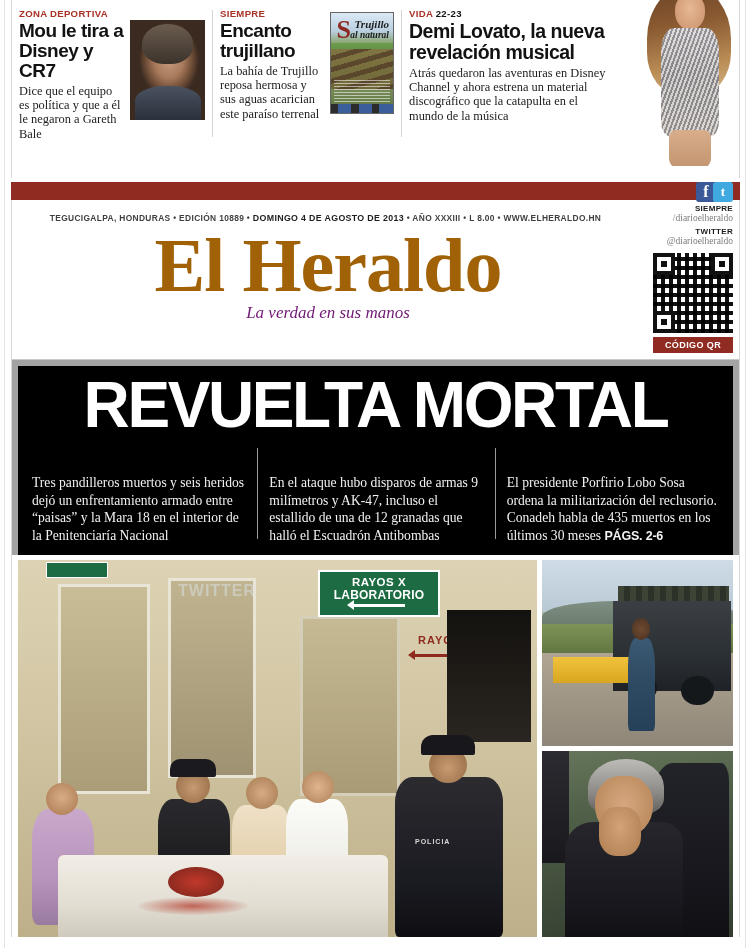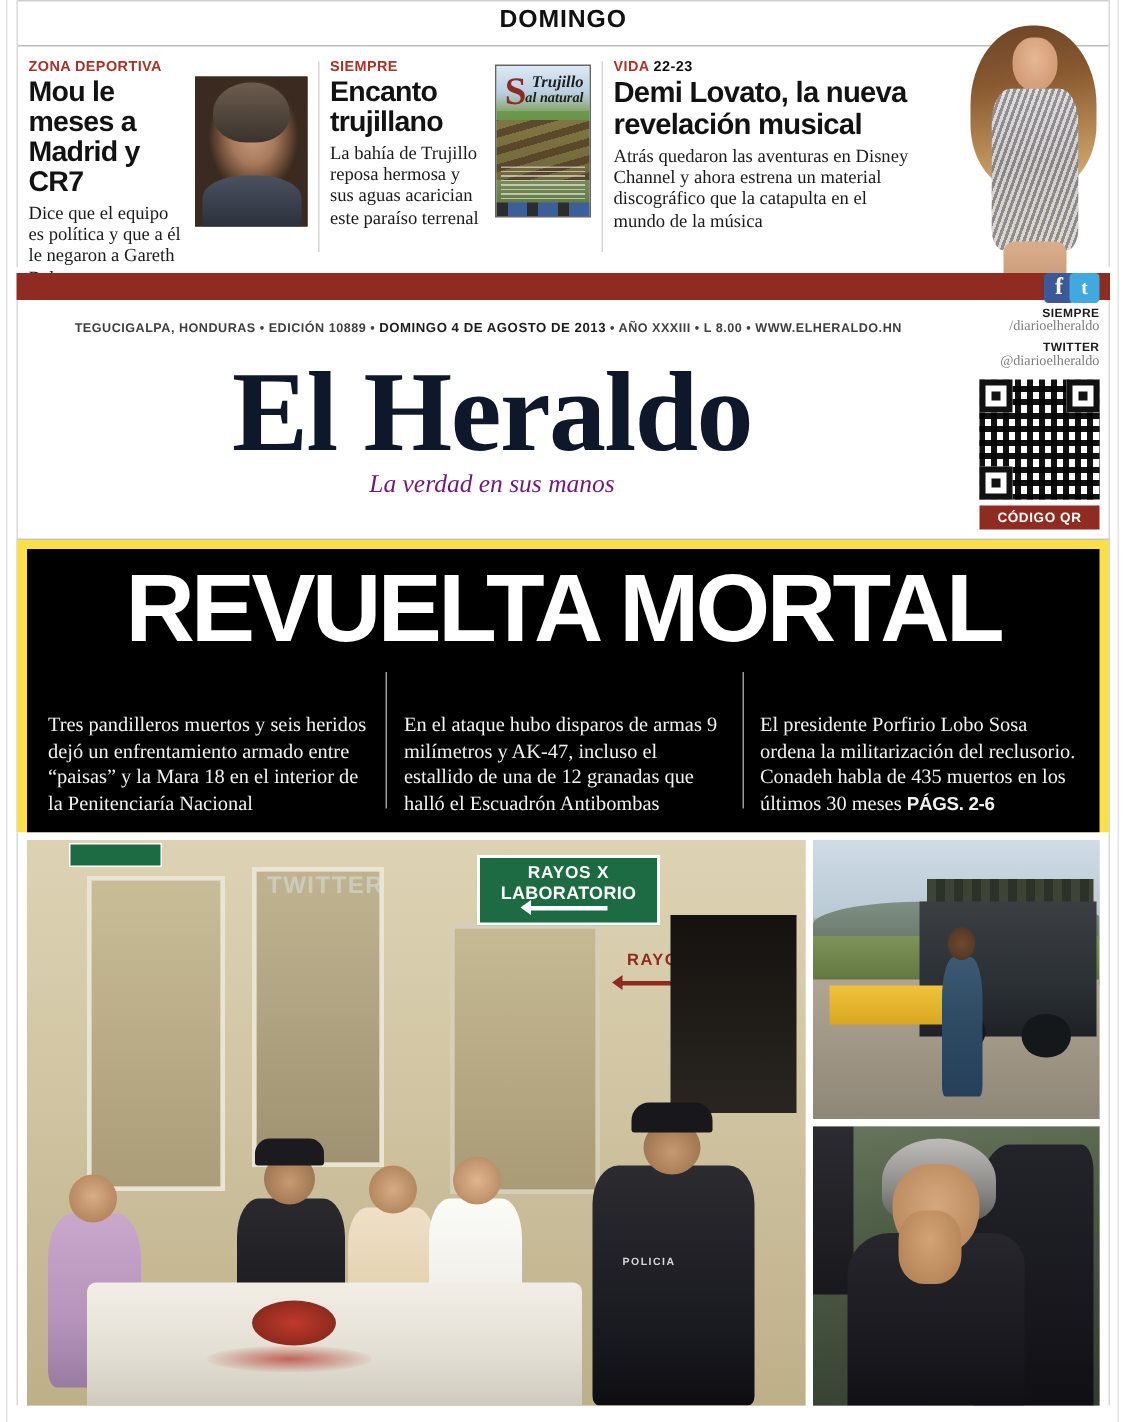--- a/index.html
+++ b/index.html
@@ -229,26 +229,26 @@
     font-size: 8.4px;
     letter-spacing: 0.35px;
     color: #3f3f3f;
     font-weight: 700;
   }
   .dateline b { color: #1d1d1d; font-size: 8.8px; }
 
   .logo {
     text-align: center;
     padding-right: 95px;
-    margin-top: 12px;
+    margin-top: 2px;
     font-family: "Liberation Serif", serif;
     font-weight: bold;
     font-size: 76px;
     line-height: 80px;
-    color: #0f172a;
+    color: #a16207;
     letter-spacing: -1px;
   }
   .slogan {
     text-align: center;
     padding-right: 95px;
     margin-top: -2px;
     font-family: "Liberation Serif", serif;
     font-style: italic;
     font-size: 17px;
     color: #701a75;
@@ -323,21 +323,21 @@
     letter-spacing: 0.4px;
     text-align: center;
     padding: 3px 0;
   }
 
   
   .mainwrap {
     border-left: 1px solid #d8d8d8;
     border-right: 1px solid #d8d8d8;
     padding: 6px 6px 0 6px;
-    background: #fde047;
+    background: #a3a3a3;
   }
 
   .blackbox {
     background: #000;
     color: #fff;
     padding: 6px 10px 10px 10px;
   }
   .mega {
     font-family: "Liberation Sans", sans-serif;
     font-weight: bold;
@@ -567,30 +567,27 @@
 </style>
 </head>
 <body>
 
 <div class="page">
   <div class="vline-l"></div>
   <div class="vline-r"></div>
 
   <div class="topstrip">
 
-    <div class="domingo-row">
-      <div class="domingo-label">DOMINGO</div>
-    </div>
 
     <div class="promos">
 
       <div class="promo p1">
         <div class="txt">
           <div class="kicker">ZONA DEPORTIVA</div>
-          <div class="promo-head">Mou le meses a Madrid y CR7</div>
+          <div class="promo-head">Mou le tira a Disney y CR7</div>
           <div class="promo-deck">Dice que el equipo es política y que a él le negaron a Gareth Bale</div>
         </div>
         <div class="photo-mou"></div>
       </div>
 
       <div class="promo-sep"></div>
 
       <div class="promo p2">
         <div class="inner">
           <div class="txt">

